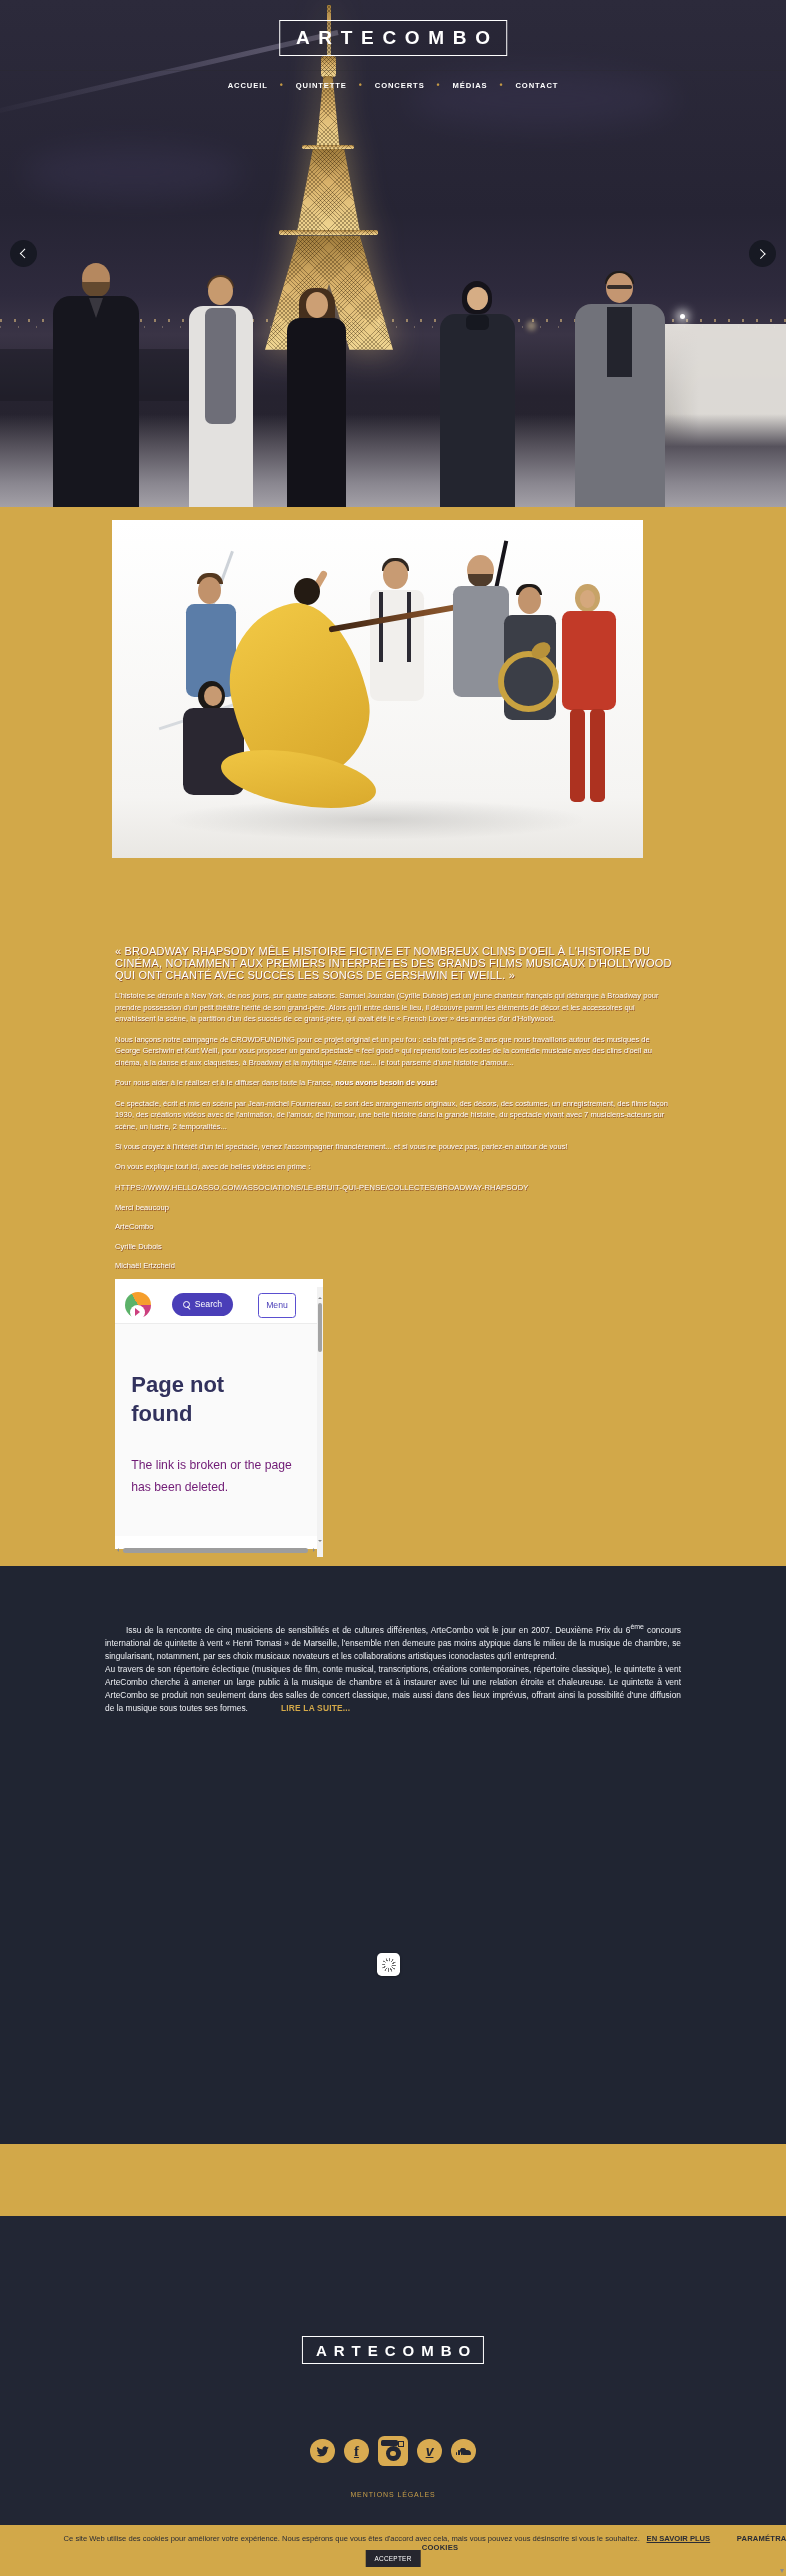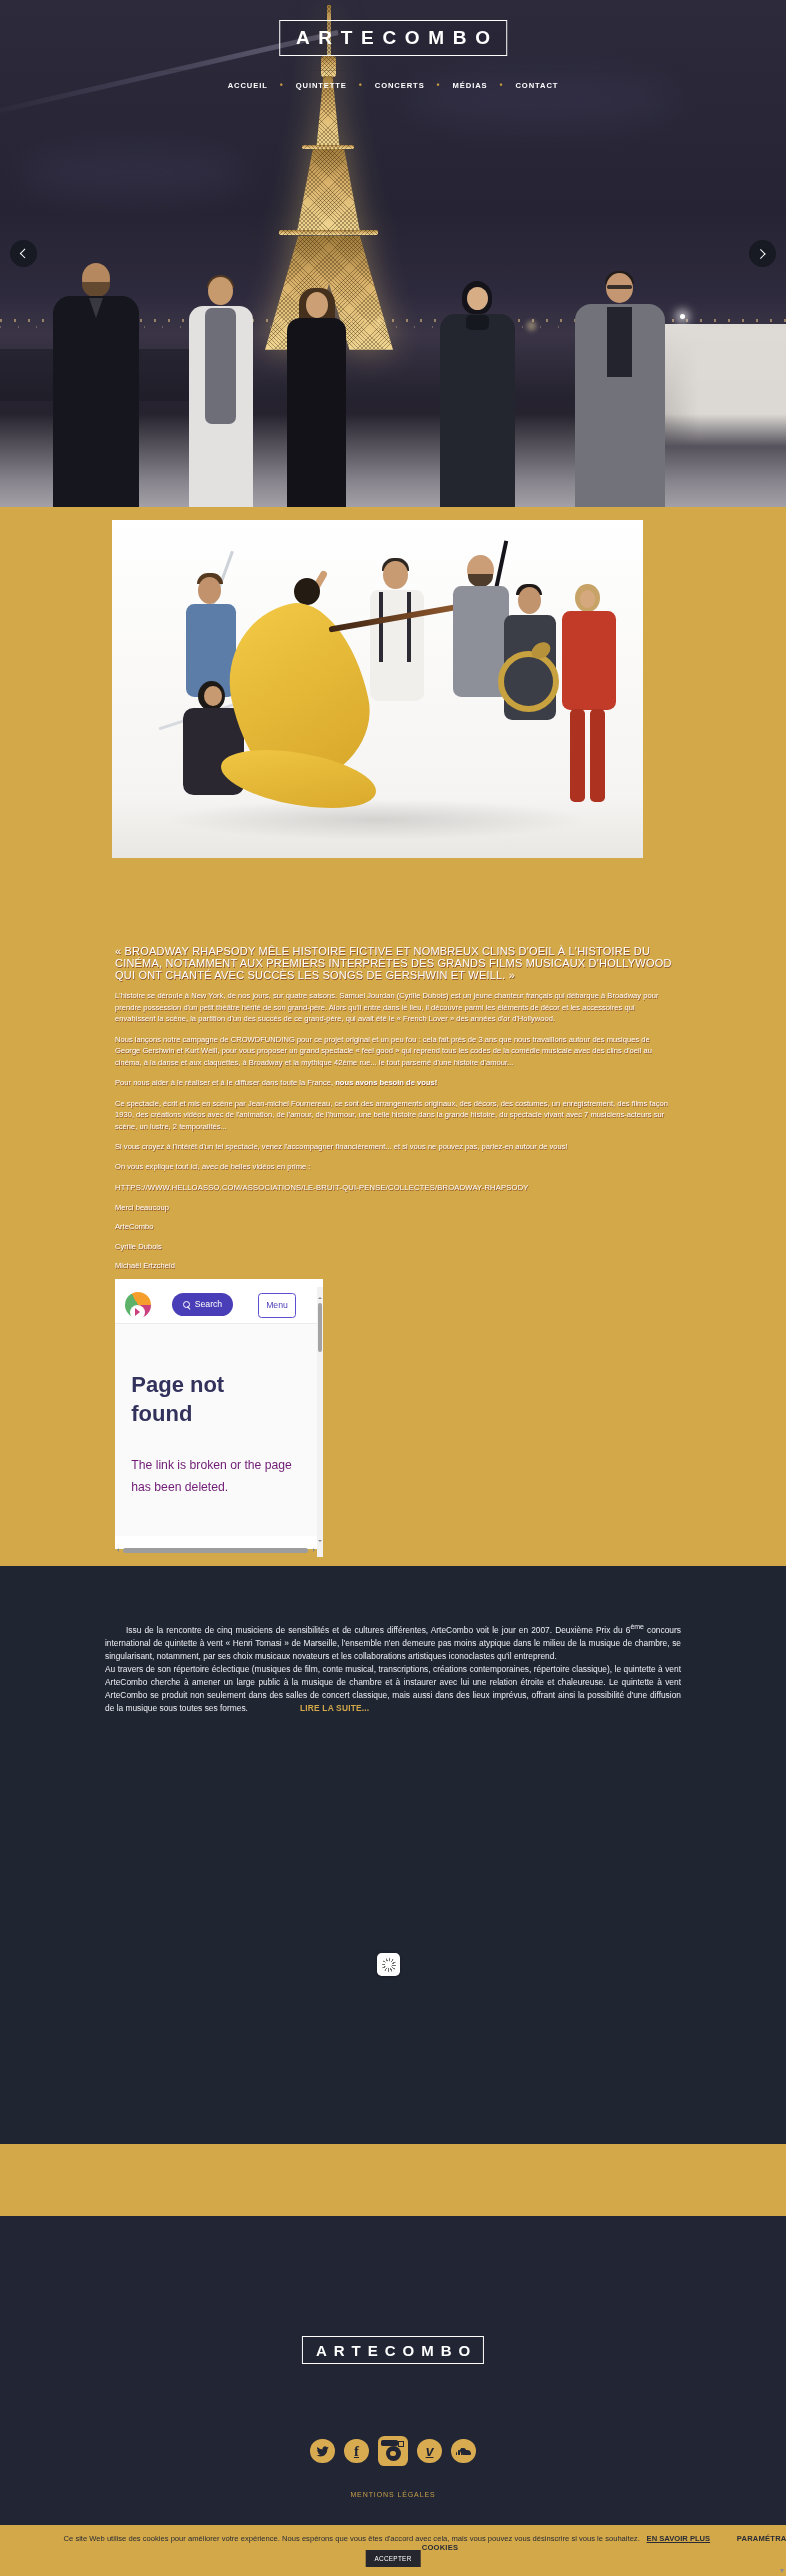--- a/index.html
+++ b/index.html
@@ -95,21 +95,21 @@
   .w-hthumb{left:8.2px;right:8.2px;top:4.1px;height:4.7px;background:#9d9d9d;border-radius:2.3px;}
   .w-hleft{left:1.7px;top:4.1px;border-top:2.3px solid transparent;border-bottom:2.3px solid transparent;border-right:2.9px solid #8b8b8b;}
   .w-hright{right:1.7px;top:4.1px;border-top:2.3px solid transparent;border-bottom:2.3px solid transparent;border-left:2.9px solid #8b8b8b;}
 
   
   .section-about{position:absolute;left:0;top:1566px;width:786px;height:578px;background:#202532;}
   .about-title{position:absolute;top:28px;left:0;width:100%;text-align:center;color:#d5ab4e;font-size:12.2px;font-weight:700;}
   .about-text{position:absolute;top:54px;left:105px;width:576px;color:#eef0f4;font-size:8.4px;line-height:13px;
     text-align:justify;text-indent:21px;}
   .about-text .noind{text-indent:0;}
-  .readmore{color:#d2a849;text-decoration:none;font-weight:700;letter-spacing:0.2px;margin-left:20px;padding-left:32px;}
+  .readmore{color:#d2a849;text-decoration:none;font-weight:700;letter-spacing:0.2px;margin-left:1px;padding-left:32px;}
   .spinner-card{position:absolute;top:387px;left:377px;width:23px;height:23px;background:#fff;border-radius:4.7px;
     box-shadow:0 0.6px 2.3px rgba(0,0,0,.35);}
   .spin{position:absolute;left:4.7px;top:4.7px;width:14px;height:14px;border-radius:50%;
     background:repeating-conic-gradient(rgba(95,95,95,.9) 0deg 12deg,rgba(95,95,95,0) 12deg 30deg);}
   .spin::after{content:"";position:absolute;left:3.5px;top:3.5px;width:7px;height:7px;background:#fff;border-radius:50%;}
 
   
   .band{position:absolute;left:0;top:2145px;width:786px;height:72px;background:#d2a849;}
   .footer{position:absolute;left:0;top:2216px;width:786px;height:360px;background:#222634;}
   .footer-logo{position:absolute;top:120px;left:50%;transform:translateX(-50%);border:1.7px solid #fff;color:#fff;

